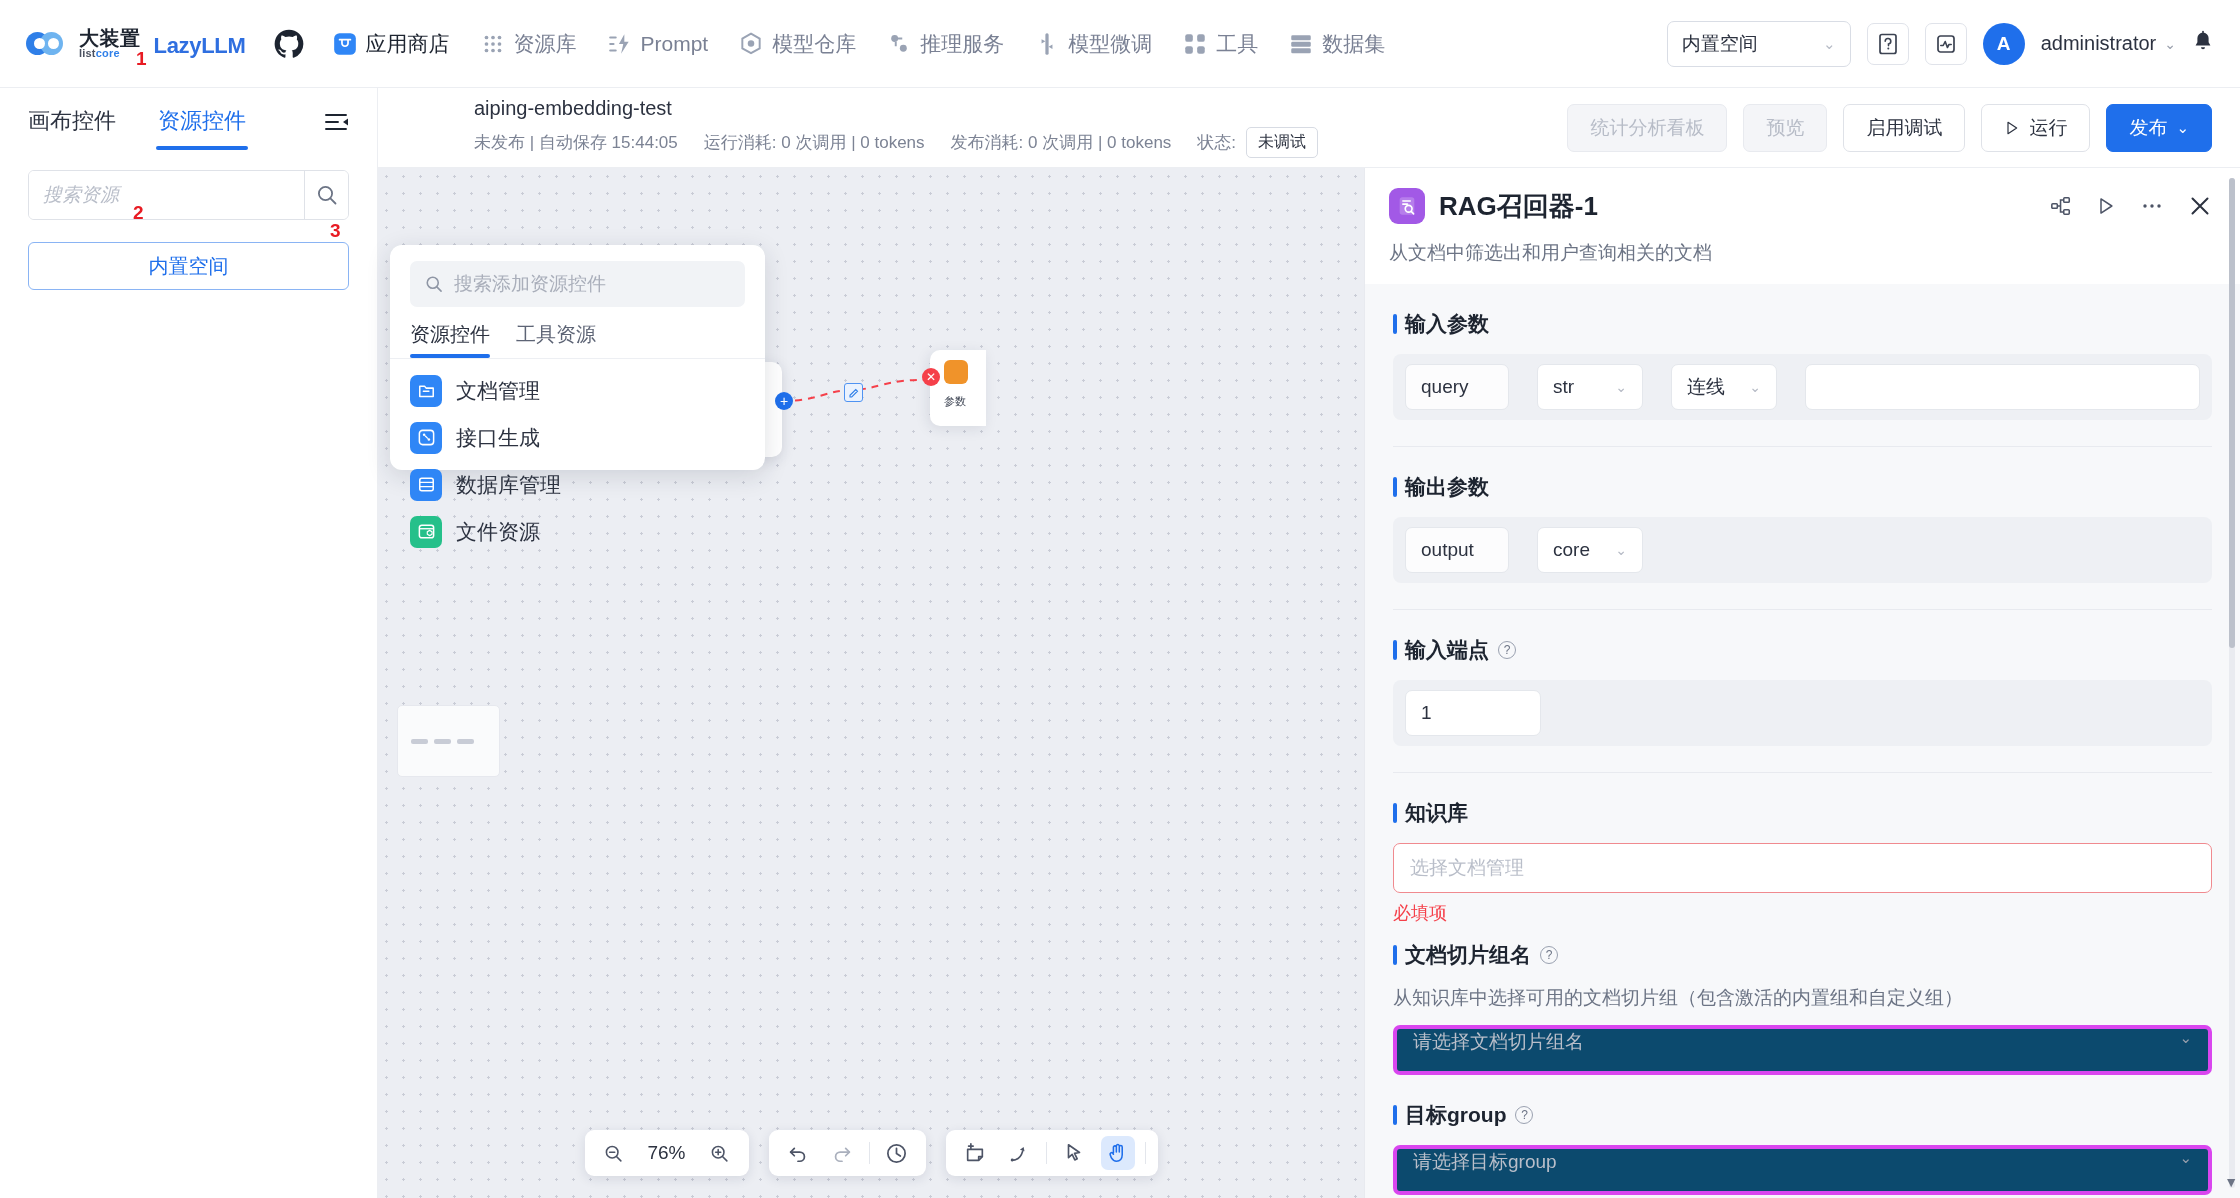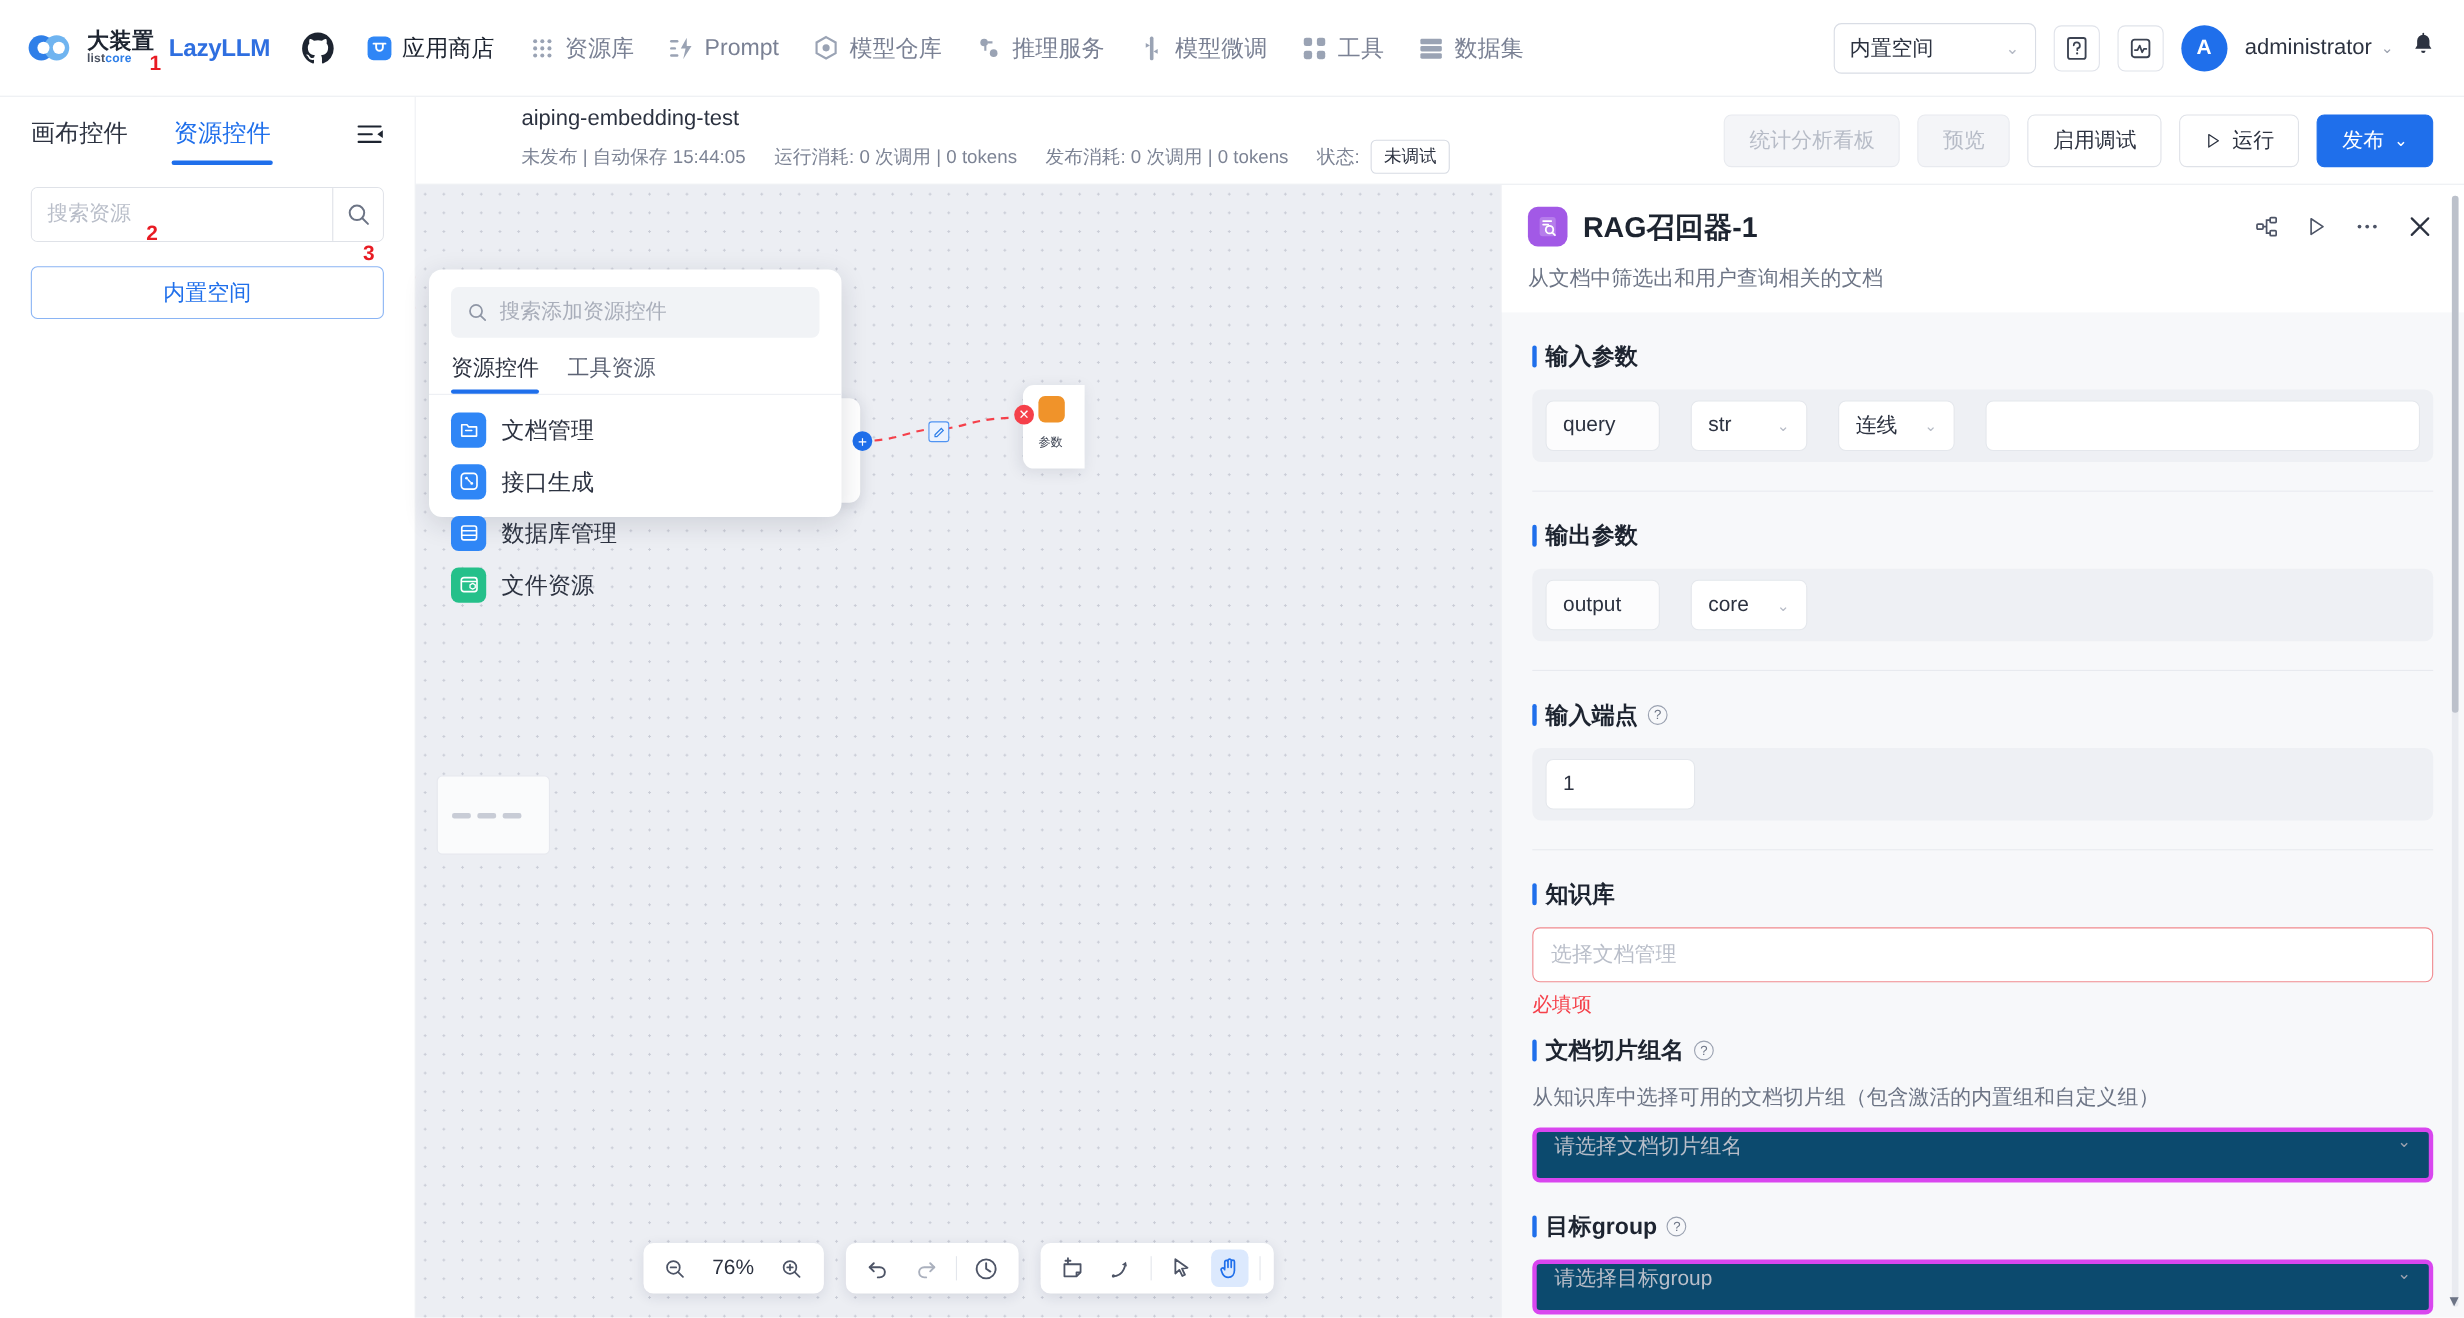--- a/index.html
+++ b/index.html
@@ -9,21 +9,21 @@
     background: #ffffff; overflow: hidden;
   }
   body { position: relative; }
 
   
   .topnav {
     position: absolute; left: 0; top: 0; width: 2240px; height: 88px;
     background: #ffffff; border-bottom: 1px solid #eceef2;
     display: flex; align-items: center; padding: 0 26px; z-index: 40;
   }
-  .brand { display: flex; align-items: center; gap: 9px; }
+  .brand { display: flex; align-items: flex-end; gap: 9px; }
   .brand-mark { width: 44px; height: 30px; position: relative; }
   .bm-a, .bm-b {
     position: absolute; top: 3px; width: 23px; height: 23px; border-radius: 50%;
   }
   .bm-a { left: 0; background: #2f7fe8; }
   .bm-b { left: 14px; background: #6fb4f0; }
   .bm-c { position:absolute; left:8px; top:9px; width:11px; height:11px; border-radius:50%; background:#ffffff;}
   .bm-d { position:absolute; left:22px; top:9px; width:11px; height:11px; border-radius:50%; background:#ffffff;}
   .brand-cn { display: flex; flex-direction: column; line-height: 1; }
   .brand-cn-top { font-size: 20px; font-weight: 700; color: #1d2430; letter-spacing: 0.5px;}
@@ -75,21 +75,21 @@
     content: ''; position: absolute; left: -2px; right: -2px; bottom: -8px;
     height: 4px; background: #1f6feb; border-radius: 2px;
   }
   .collapse-ico { margin-left: auto; cursor: pointer; }
   .side-search {
     display: flex; height: 50px; border: 1px solid #dfe2e8; border-radius: 6px; overflow: hidden;
     margin-top: 10px;
   }
   .side-search input {
     flex: 1; border: 0; outline: none; padding: 0 14px; font-size: 19px; color: #2c3240;
-    font-family: inherit; background: #fff;
+    font-family: inherit; background: #fff; font-style: italic;
   }
   .side-search input::placeholder { color: #b9bec9; }
   .side-search .sbtn {
     width: 52px; border-left: 1px solid #dfe2e8; display: flex; align-items: center; justify-content: center;
     cursor: pointer; background: #fff;
   }
   .add-res-btn {
     margin-top: 22px; width: 100%; height: 48px; border: 1px solid #8ab4f4; border-radius: 6px;
     background: #fff; color: #1f6feb; font-size: 20px; cursor: pointer; font-family: inherit;
     display: flex; align-items: center; justify-content: center;

